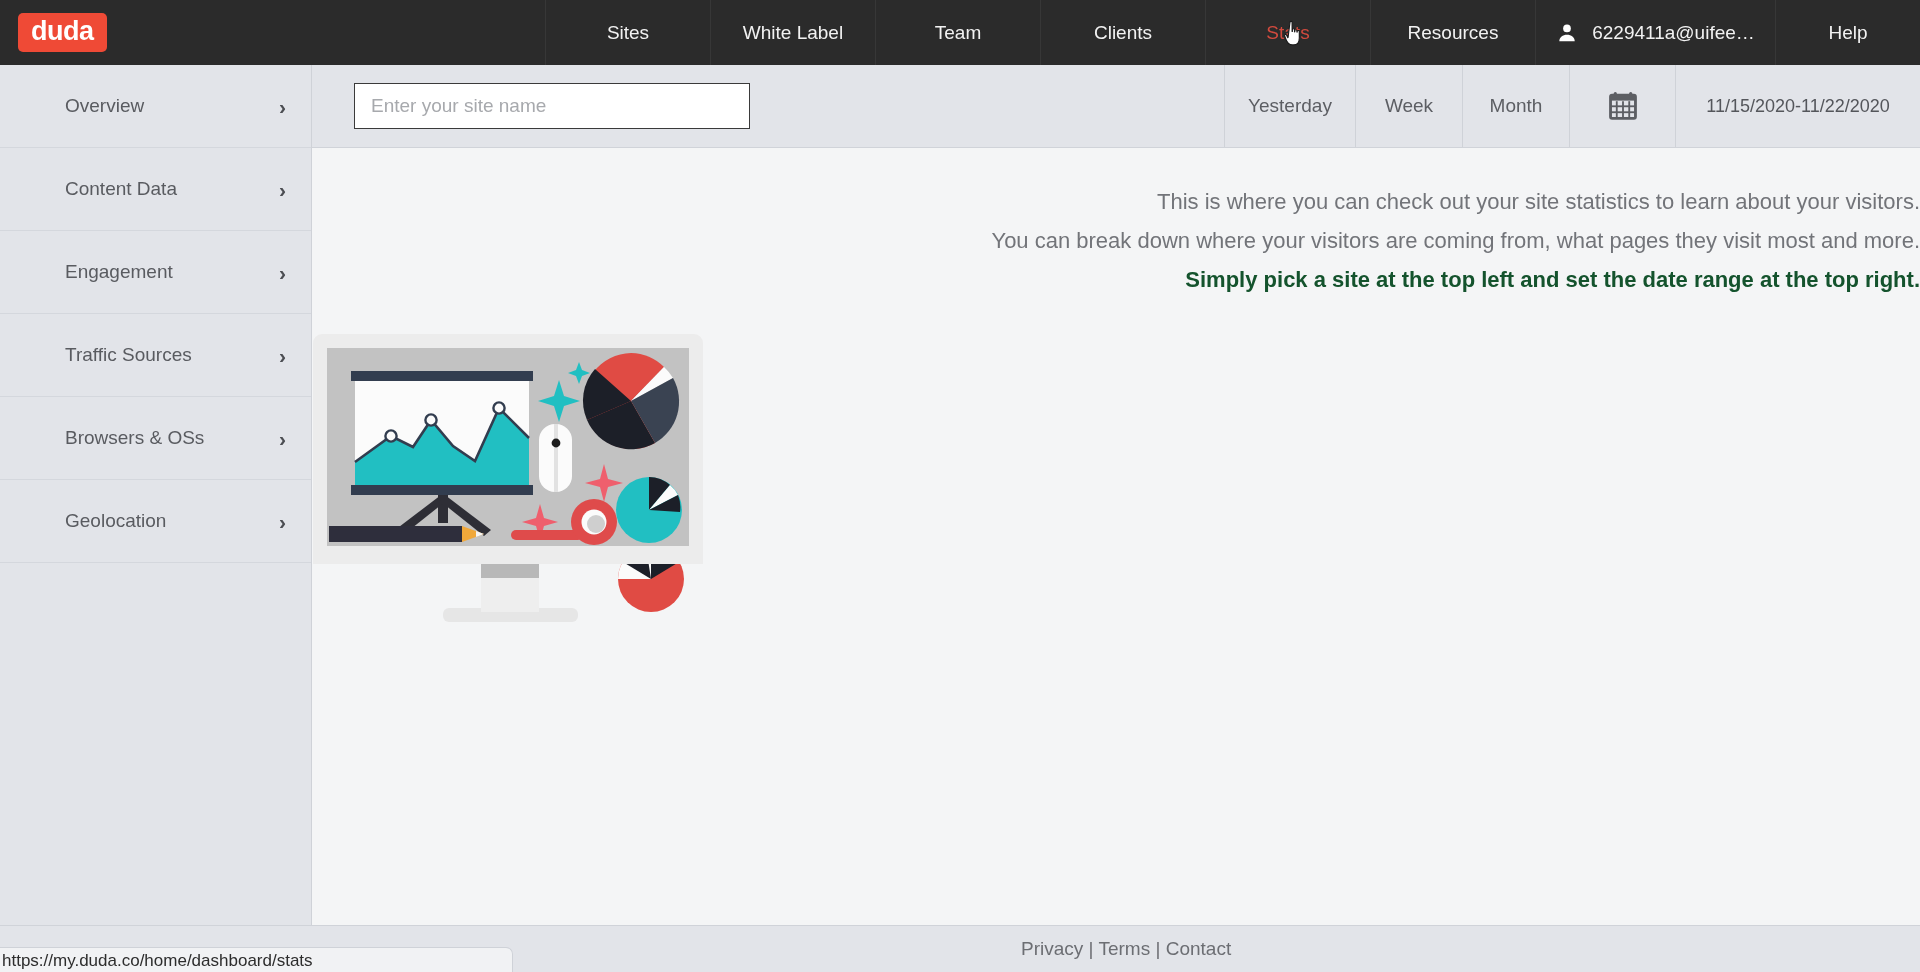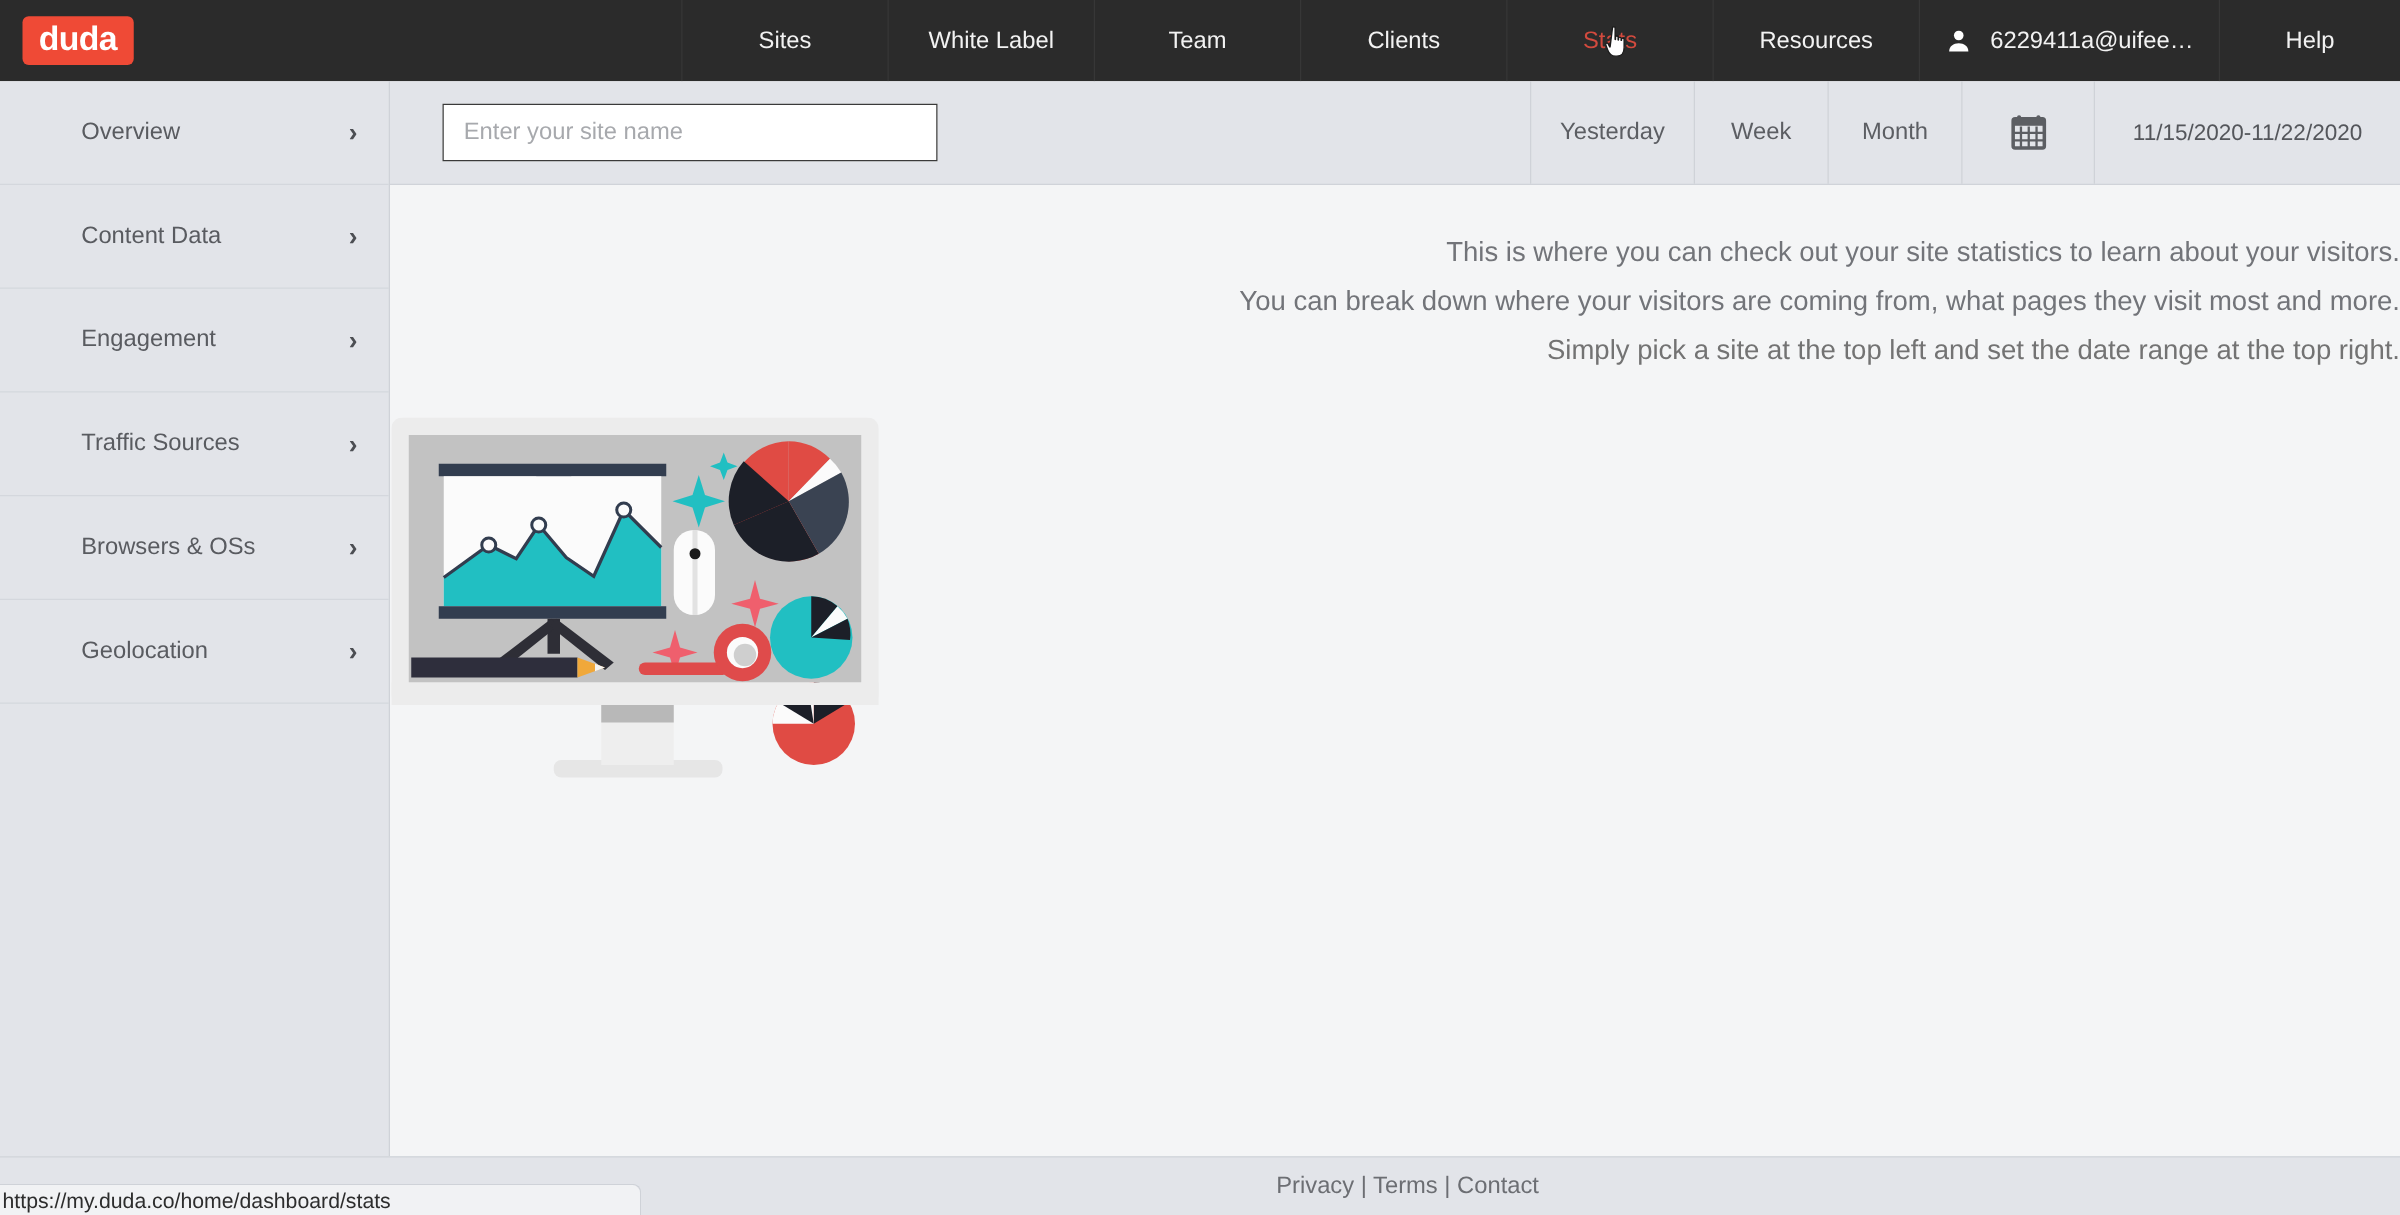--- a/index.html
+++ b/index.html
@@ -123,21 +123,21 @@
   }
   .heading .light { font-weight: 300; letter-spacing: 3px; }
   .heading .bold { font-weight: bold; letter-spacing: 0px; }
   .para {
     text-align: right;
     margin-top: 34px;
     color: #727479;
     font-size: 22px;
     line-height: 39px;
   }
-  .para .strong { font-weight: normal; color: #737373; }
+  .para .strong { font-weight: bold; color: #14532d; }
 
   
   .illus { margin: 35px auto 0 auto; width: 390px; }
 
   
   .footer {
     position: absolute; top: 925px; left: 0;
     width: 1920px; height: 47px;
     background: #e2e4e9;
     border-top: 1px solid #d0d3d9;

